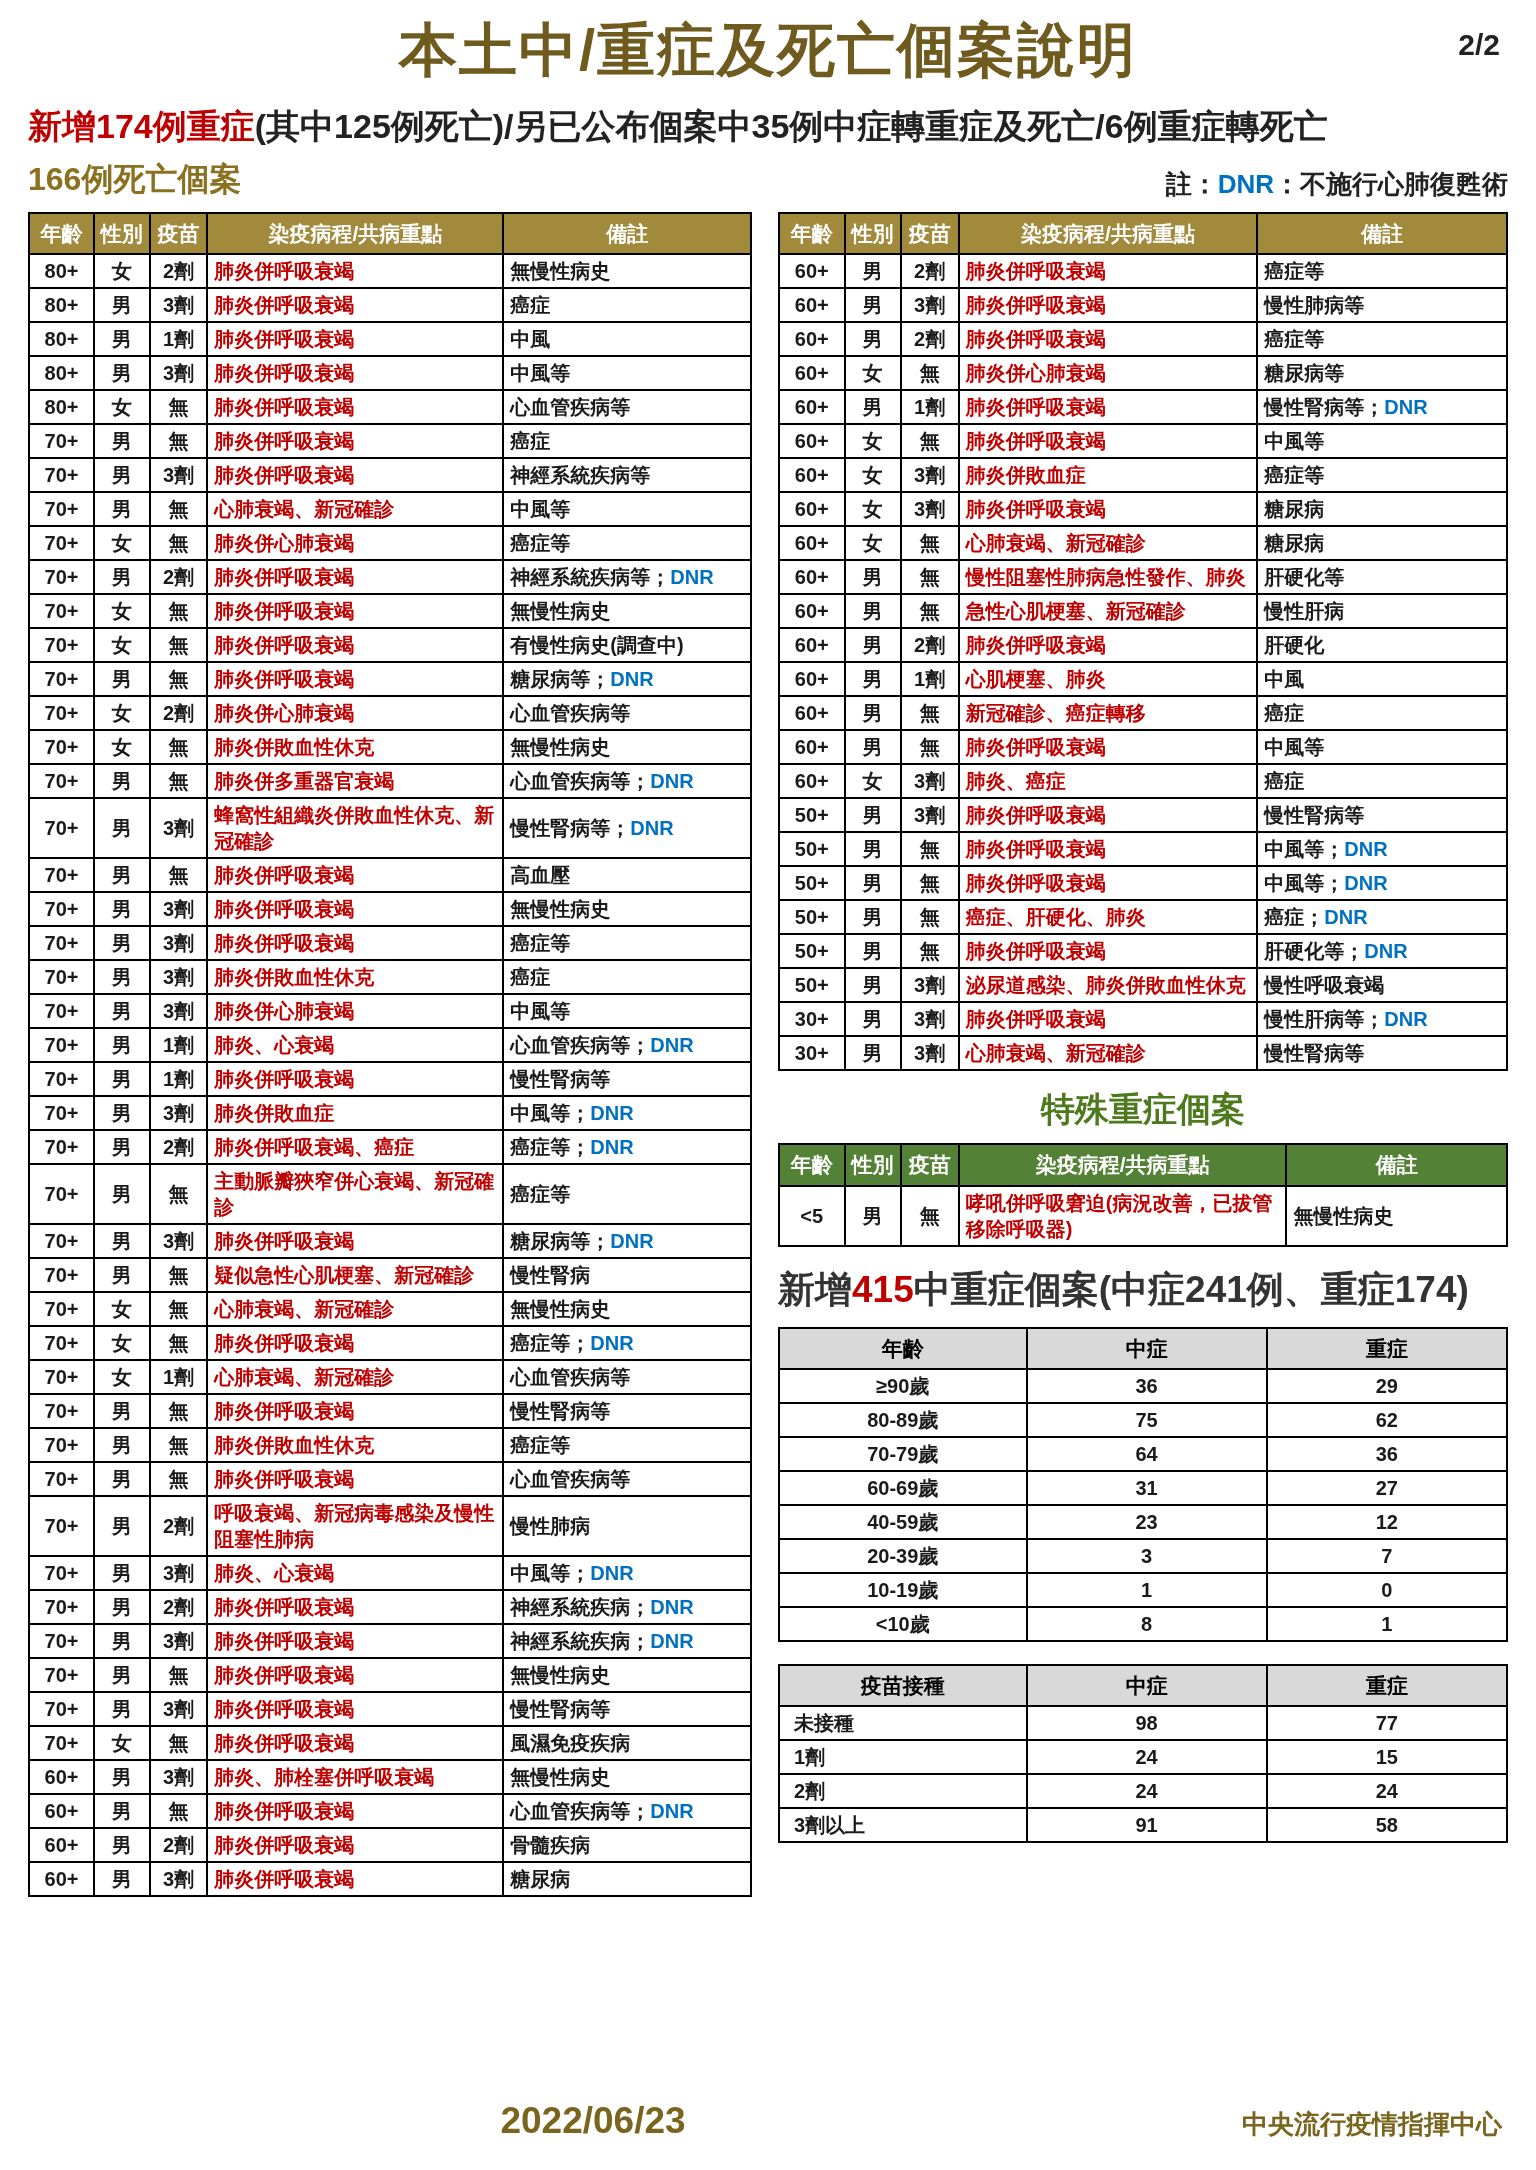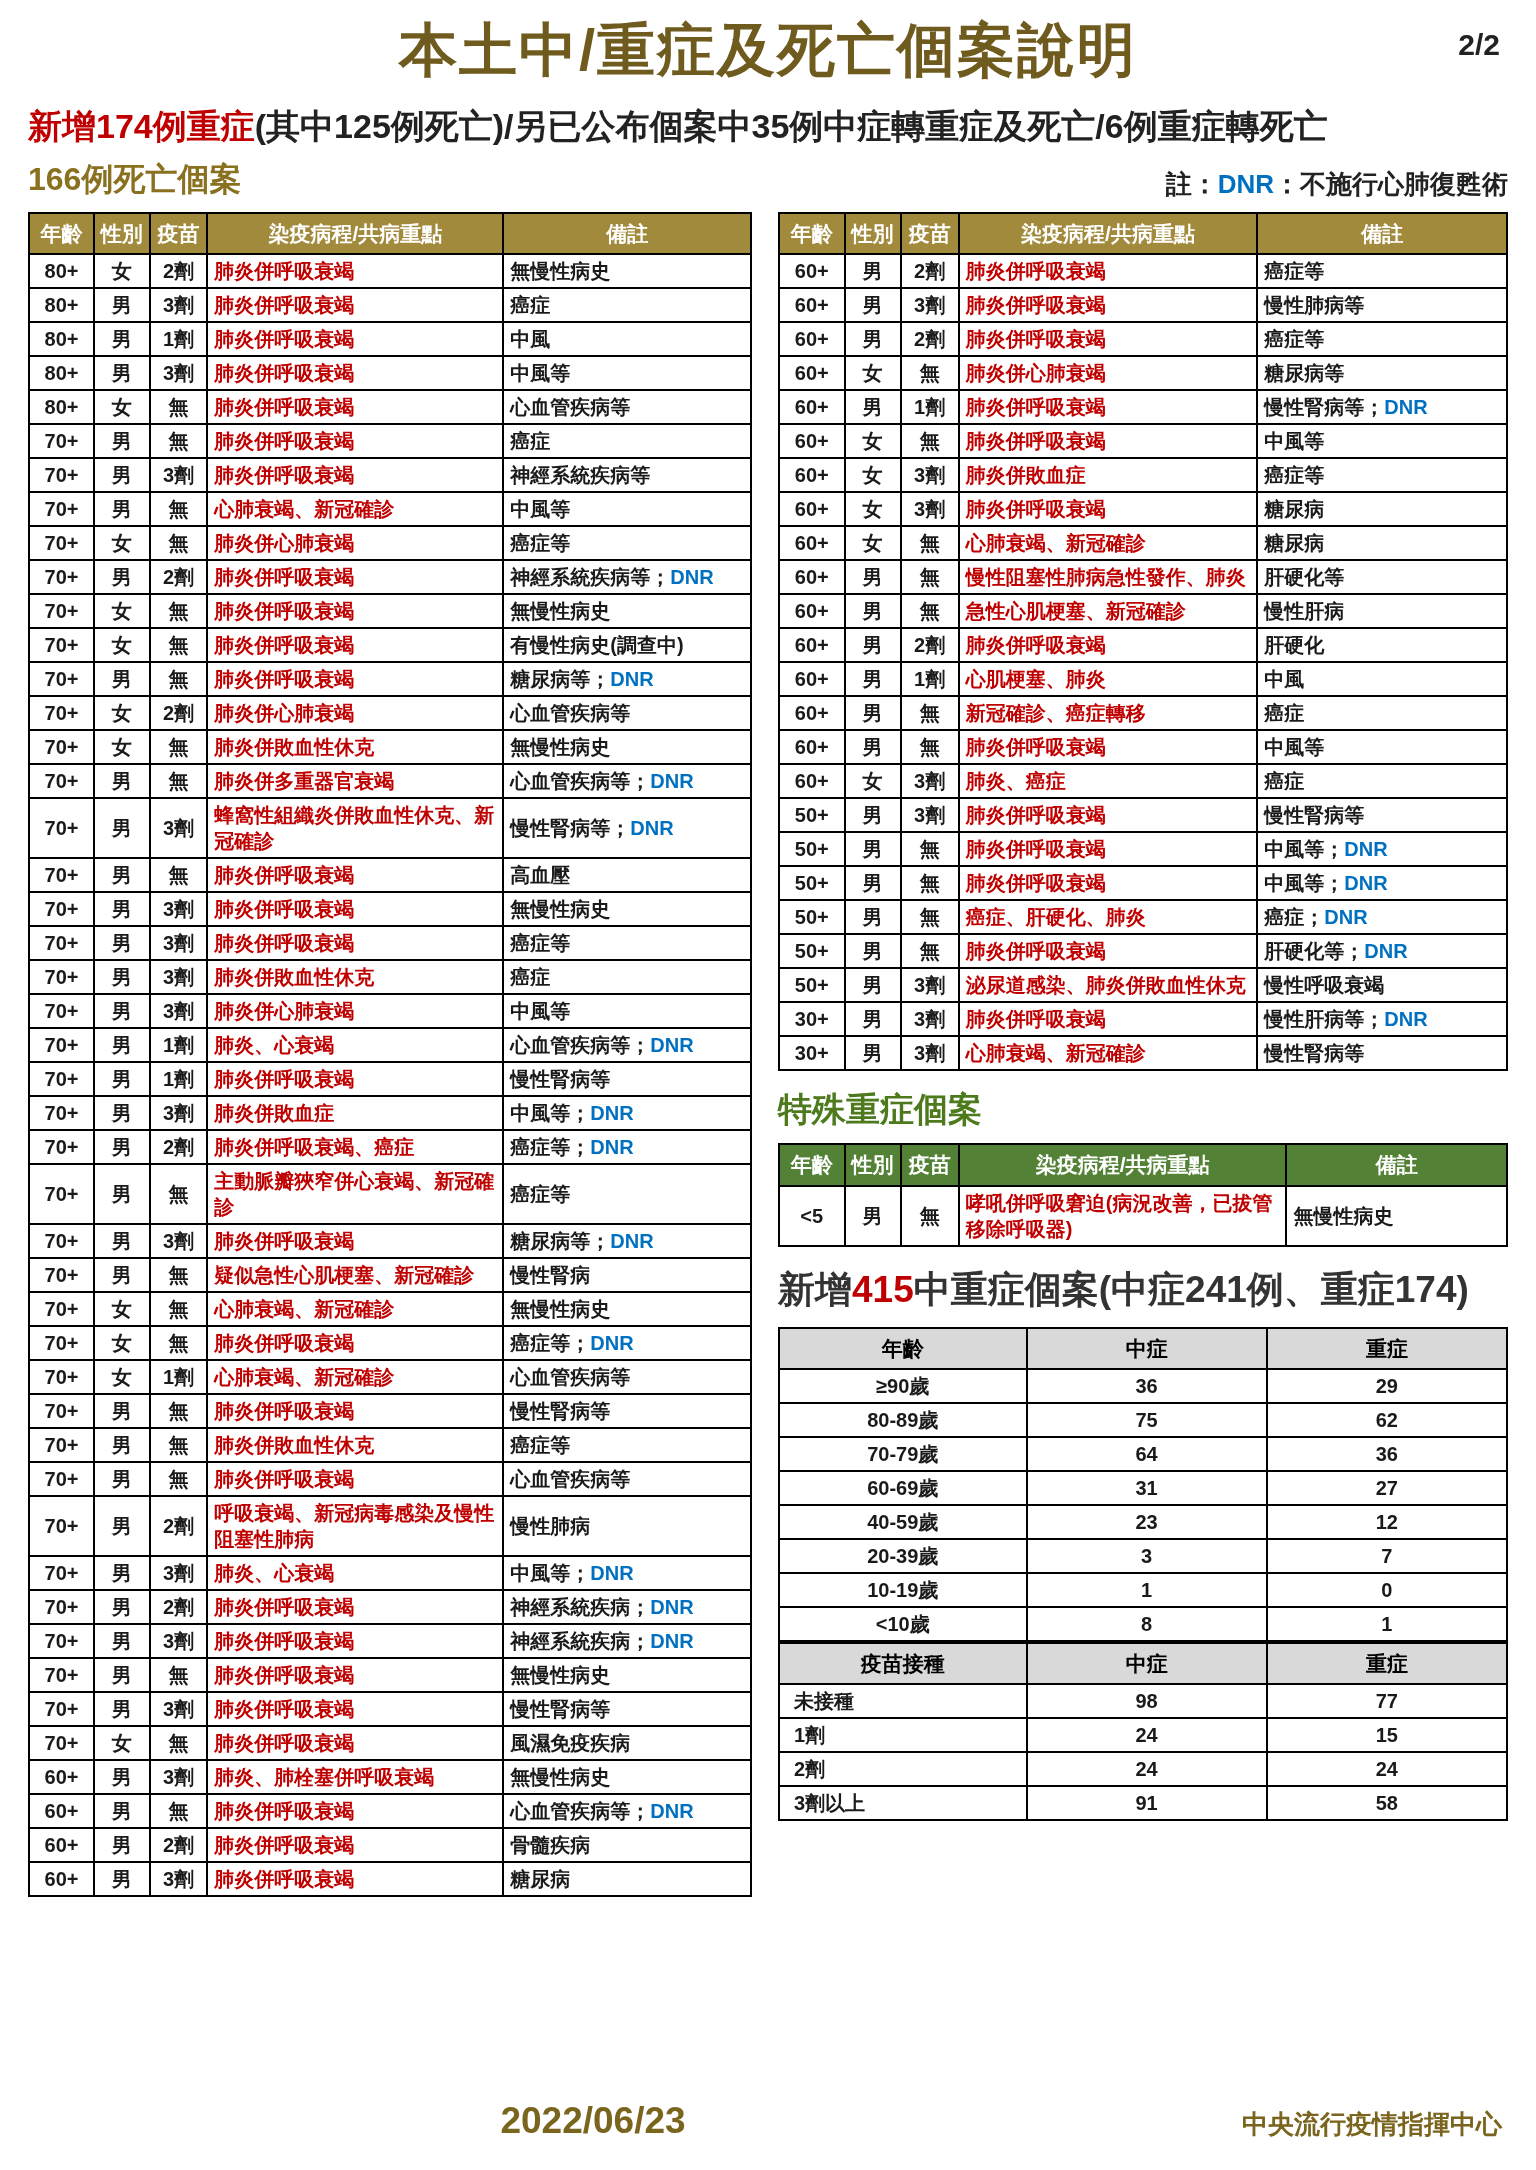--- a/index.html
+++ b/index.html
@@ -86,31 +86,32 @@
   .gray thead th  { background:#D9D9D9; color:#000000; }
 
   .deaths .cond, .deaths .col4 { text-align:left; }
   .cond { color:#C00000; }
 
   .section-heading-green {
     margin:16px 0 10px 0;
     font-size:34px;
     font-weight:800;
     color:#4E7A1E;
+    text-align:center;
   }
   .section-heading-dark {
     margin:18px 0 12px 0;
     font-size:37px;
     font-weight:800;
     color:#333333;
   }
   .stats { width:424px; }
   .stats th { font-size:26px; padding:5px; }
   .stats td { font-size:26px; font-weight:700; padding:7px 5px; }
-  .vac { }
+  .vac { margin-top:22px; }
   .vac .col0 { text-align:left; padding-left:14px; }
 
   .footer {
     position:absolute;
     left:8px; right:0; bottom:24px;
     height:46px;
   }
   .footer-date {
     position:absolute;
     left:430px; width:310px;

